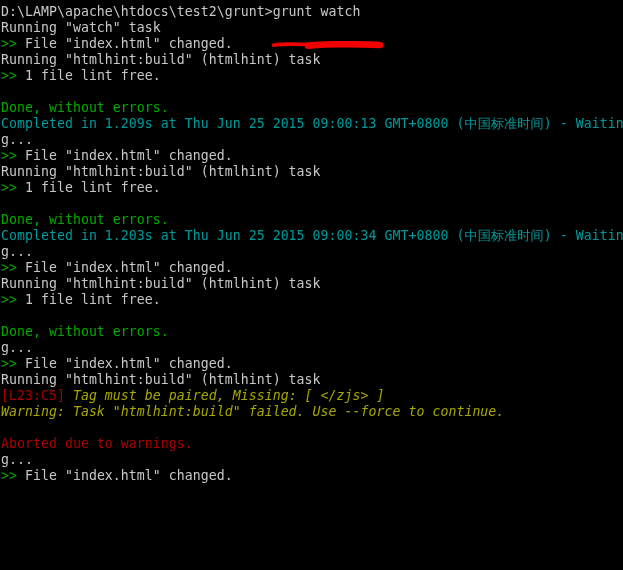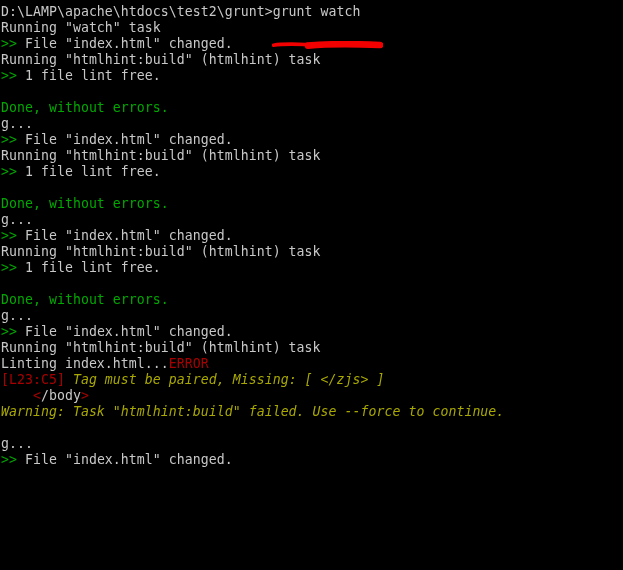--- a/index.html
+++ b/index.html
@@ -56,40 +56,41 @@
 <div id="terminal">
 
   <div id="screen">
       <div class="line"><span class="c-white">D:\LAMP\apache\htdocs\test2\grunt&gt;grunt watch</span></div>
       <div class="line"><span class="c-white">Running "watch" task</span></div>
       <div class="line"><span class="c-green">&gt;&gt;</span><span class="c-white"> File "index.html" changed.</span></div>
       <div class="line"><span class="c-white">Running "htmlhint:build" (htmlhint) task</span></div>
       <div class="line"><span class="c-green">&gt;&gt;</span><span class="c-white"> 1 file lint free.</span></div>
       <div class="line blank"></div>
       <div class="line"><span class="c-green">Done, without errors.</span></div>
+      <div class="line"><span class="c-cyan">Completed in 1.209s at Thu Jun 25 2015 09:00:13 GMT+0800 (中国标准时间) - Waitin</span></div>
+      <div class="line"><span class="c-white">g...</span></div>
+      <div class="line"><span class="c-green">&gt;&gt;</span><span class="c-white"> File "index.html" changed.</span></div>
+      <div class="line"><span class="c-white">Running "htmlhint:build" (htmlhint) task</span></div>
+      <div class="line"><span class="c-green">&gt;&gt;</span><span class="c-white"> 1 file lint free.</span></div>
+      <div class="line blank"></div>
+      <div class="line"><span class="c-green">Done, without errors.</span></div>
+      <div class="line"><span class="c-cyan">Completed in 1.203s at Thu Jun 25 2015 09:00:34 GMT+0800 (中国标准时间) - Waitin</span></div>
       <div class="line"><span class="c-white">g...</span></div>
       <div class="line"><span class="c-green">&gt;&gt;</span><span class="c-white"> File "index.html" changed.</span></div>
       <div class="line"><span class="c-white">Running "htmlhint:build" (htmlhint) task</span></div>
       <div class="line"><span class="c-green">&gt;&gt;</span><span class="c-white"> 1 file lint free.</span></div>
       <div class="line blank"></div>
       <div class="line"><span class="c-green">Done, without errors.</span></div>
       <div class="line"><span class="c-white">g...</span></div>
       <div class="line"><span class="c-green">&gt;&gt;</span><span class="c-white"> File "index.html" changed.</span></div>
       <div class="line"><span class="c-white">Running "htmlhint:build" (htmlhint) task</span></div>
-      <div class="line"><span class="c-green">&gt;&gt;</span><span class="c-white"> 1 file lint free.</span></div>
-      <div class="line blank"></div>
-      <div class="line"><span class="c-green">Done, without errors.</span></div>
-      <div class="line"><span class="c-white">g...</span></div>
-      <div class="line"><span class="c-green">&gt;&gt;</span><span class="c-white"> File "index.html" changed.</span></div>
-      <div class="line"><span class="c-white">Running "htmlhint:build" (htmlhint) task</span></div>
-      <div class="line"><span class="c-white">Linting index.html...</span><span class="c-red">ERROR</span></div>
       <div class="line"><span class="c-red">[L23:C5]</span><span class="c-yellow"> Tag must be paired, Missing: [ &lt;/zjs&gt; ]</span></div>
-      <div class="line"><span class="c-white">    </span><span class="c-red">&lt;</span><span class="c-white">/body</span><span class="c-red">&gt;</span></div>
       <div class="line"><span class="c-yellow">Warning: Task "htmlhint:build" failed. Use --force to continue.</span></div>
       <div class="line blank"></div>
+      <div class="line"><span class="c-red">Aborted due to warnings.</span></div>
       <div class="line"><span class="c-white">g...</span></div>
       <div class="line"><span class="c-green">&gt;&gt;</span><span class="c-white"> File "index.html" changed.</span></div>
     </div>
 
   <svg id="annotation" viewBox="0 0 111 9" preserveAspectRatio="none" aria-hidden="true">
     <path d="M1.5 4.2 C 12 2.4, 26 3.2, 38 3.6" stroke="#f20000" stroke-width="3.6" fill="none" stroke-linecap="round"></path>
     <path d="M36 4.6 C 58 2.6, 86 3.0, 108 4.0" stroke="#f20000" stroke-width="6.6" fill="none" stroke-linecap="round"></path>
   </svg>
 
 </div>

